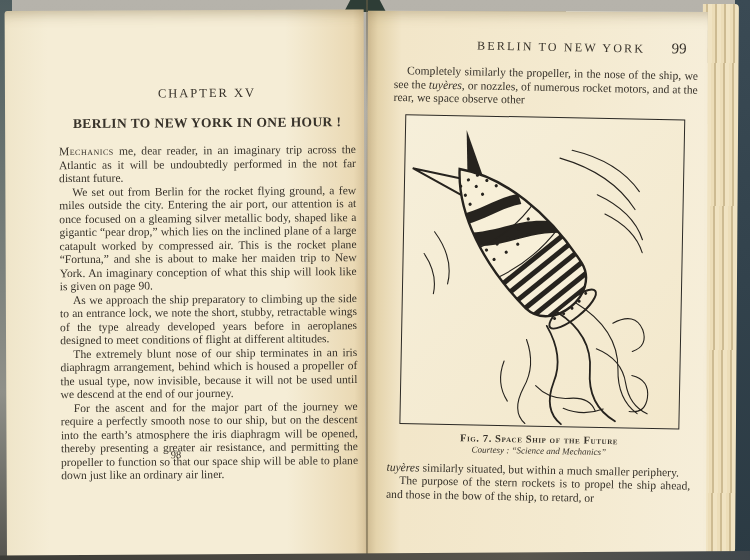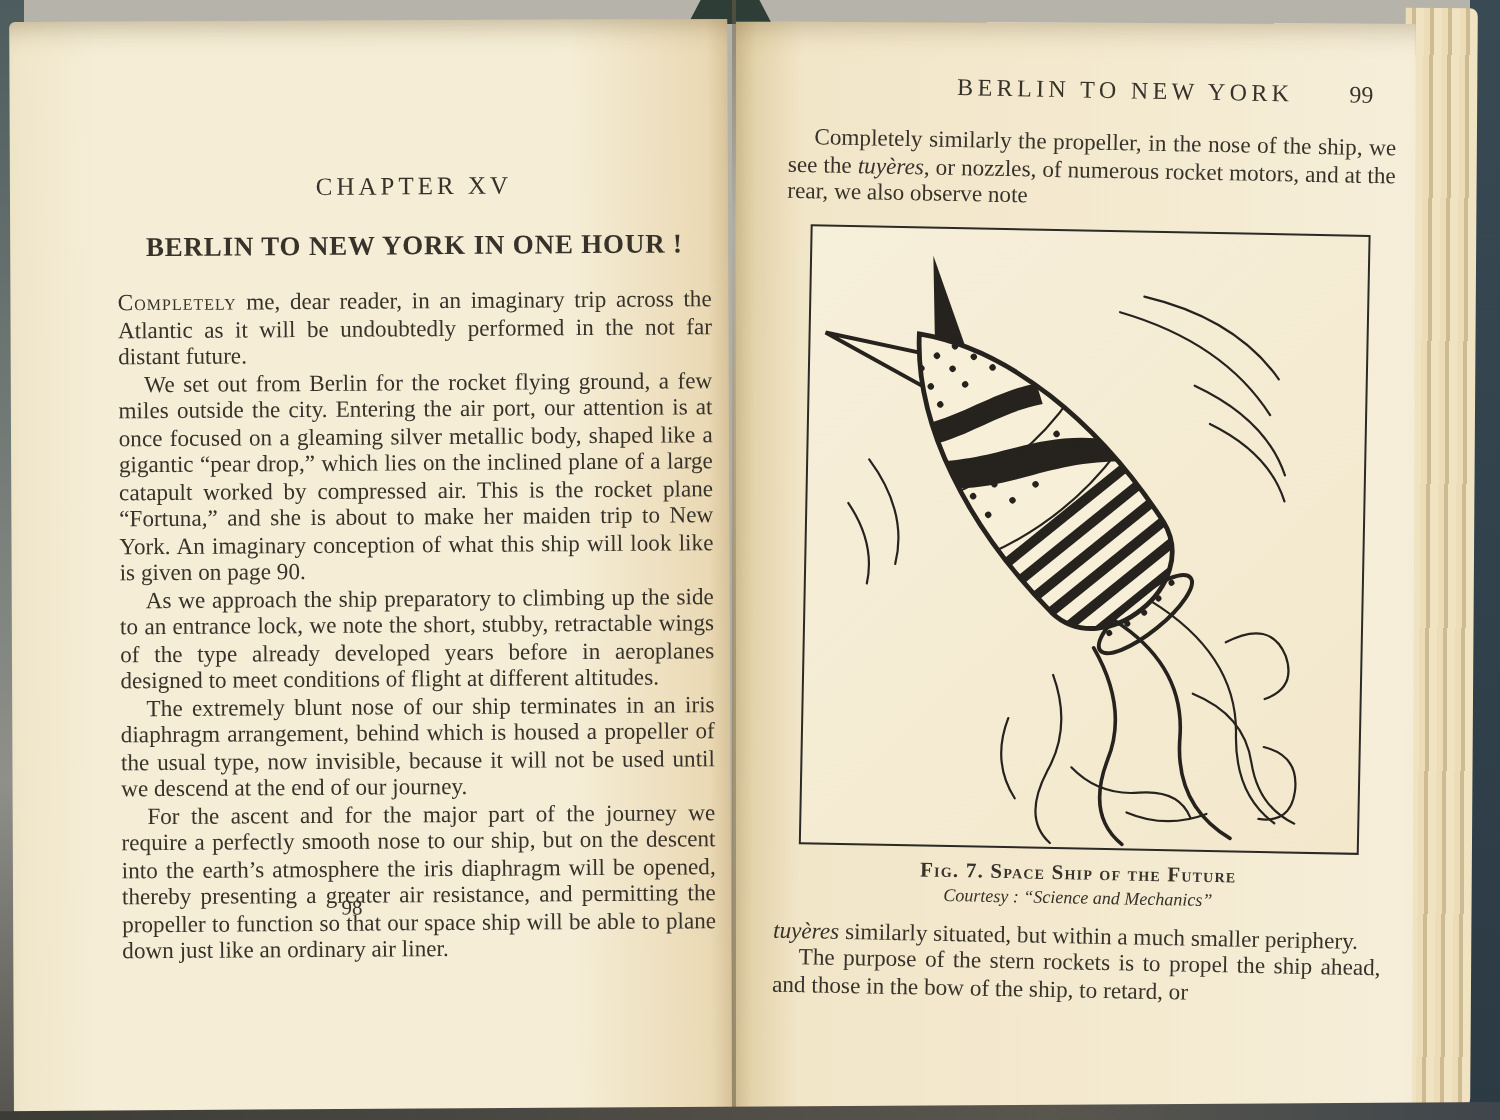--- a/index.html
+++ b/index.html
@@ -52,21 +52,21 @@
   .chapter-heading{text-align:center;font-size:12.5px;letter-spacing:2px;margin:0 0 14px 0;}
   .chapter-title{text-align:center;font-size:13.5px;font-weight:bold;letter-spacing:.4px;margin:0 0 13px 0;}
   .body-text p{margin:0;font-size:11.6px;line-height:13.5px;text-align:justify;}
   .body-text p.indent{text-indent:13px;}
   .lead{font-variant:small-caps;letter-spacing:.5px;}
   .pagenum-left{position:absolute;left:0;right:20px;top:428px;text-align:center;font-size:10.5px;}
   
   .rp-content{position:absolute;left:27px;right:9px;top:24px;transform:rotate(0.9deg);transform-origin:left top;}
   .running-head{display:flex;align-items:baseline;margin:0 0 12px 0;}
   .running-head .head-text{flex:1;text-align:center;font-size:12px;letter-spacing:2.2px;padding-left:56px;}
-  .running-head .head-num{font-size:12px;padding-right:12px;}
+  .running-head .head-num{font-size:15px;padding-right:12px;}
   .figure-box{
     margin:9px 12px 7px 12px;height:308px;border:1.6px solid #2c2a26;
     background:linear-gradient(135deg,#f6efda 0%,#f3e8cc 100%);
     position:relative;
   }
   .figure-box svg{width:100%;height:100%;display:block;}
   .fig-caption{text-align:center;font-size:10.5px;font-variant:small-caps;letter-spacing:.6px;font-weight:bold;margin:2px 0 0 0;}
   .fig-courtesy{text-align:center;font-size:9px;font-style:italic;margin:1px 0 8px 0;}
   
   .ln,.fl{fill:none;stroke:#26231e;stroke-width:1.8;stroke-linecap:round;}
@@ -80,38 +80,38 @@
   <div class="backdrop-left"></div>
   <div class="backdrop-right"></div>
   <div class="spine-top"></div>
   <div class="page-stack"></div>
 
   <div class="page page-left">
     <div class="lp-content">
       <p class="chapter-heading">CHAPTER XV</p>
       <p class="chapter-title">BERLIN TO NEW YORK IN ONE HOUR !</p>
       <div class="body-text">
-        <p><span class="lead">Completely</span><span> me, dear reader, in an imaginary trip across the Atlantic as it will be undoubtedly performed in the not far distant future.</span></p>
+        <p><span class="lead">Mechanics</span><span> me, dear reader, in an imaginary trip across the Atlantic as it will be undoubtedly performed in the not far distant future.</span></p>
         <p class="indent">We set out from Berlin for the rocket flying ground, a few miles outside the city. Entering the air port, our attention is at once focused on a gleaming silver metallic body, shaped like a gigantic “pear drop,” which lies on the inclined plane of a large catapult worked by compressed air. This is the rocket plane “Fortuna,” and she is about to make her maiden trip to New York. An imaginary conception of what this ship will look like is given on page 90.</p>
         <p class="indent">As we approach the ship preparatory to climbing up the side to an entrance lock, we note the short, stubby, retractable wings of the type already developed years before in aeroplanes designed to meet conditions of flight at different altitudes.</p>
         <p class="indent">The extremely blunt nose of our ship terminates in an iris diaphragm arrangement, behind which is housed a propeller of the usual type, now invisible, because it will not be used until we descend at the end of our journey.</p>
         <p class="indent">For the ascent and for the major part of the journey we require a perfectly smooth nose to our ship, but on the descent into the earth’s atmosphere the iris diaphragm will be opened, thereby presenting a greater air resistance, and permitting the propeller to function so that our space ship will be able to plane down just like an ordinary air liner.</p>
       </div>
     </div>
     <p class="pagenum-left">98</p>
   </div>
 
   <div class="page page-right">
     <div class="rp-content">
       <div class="running-head">
         <span class="head-text">BERLIN TO NEW YORK</span>
         <span class="head-num">99</span>
       </div>
       <div class="body-text">
-        <p class="indent"><span>Completely similarly the propeller, in the nose of the ship, we see the </span><i>tuyères</i><span>, or nozzles, of numerous rocket motors, and at the rear, we also observe note</span></p>
+        <p class="indent"><span>Completely similarly the propeller, in the nose of the ship, we see the </span><i>tuyères</i><span>, or nozzles, of numerous rocket motors, and at the rear, we space observe other</span></p>
       </div>
 
       <div class="figure-box">
         <svg viewBox="0 0 265 308" aria-label="space ship">
 
           <path class="ln thin" d="M148,40 q52,14 76,50"></path>
           <path class="ln thin" d="M160,32 q46,10 68,40"></path>
           <path class="ln thin" d="M186,76 q36,16 46,44"></path>
           <path class="ln thin" d="M194,95 q30,14 38,38"></path>
 

